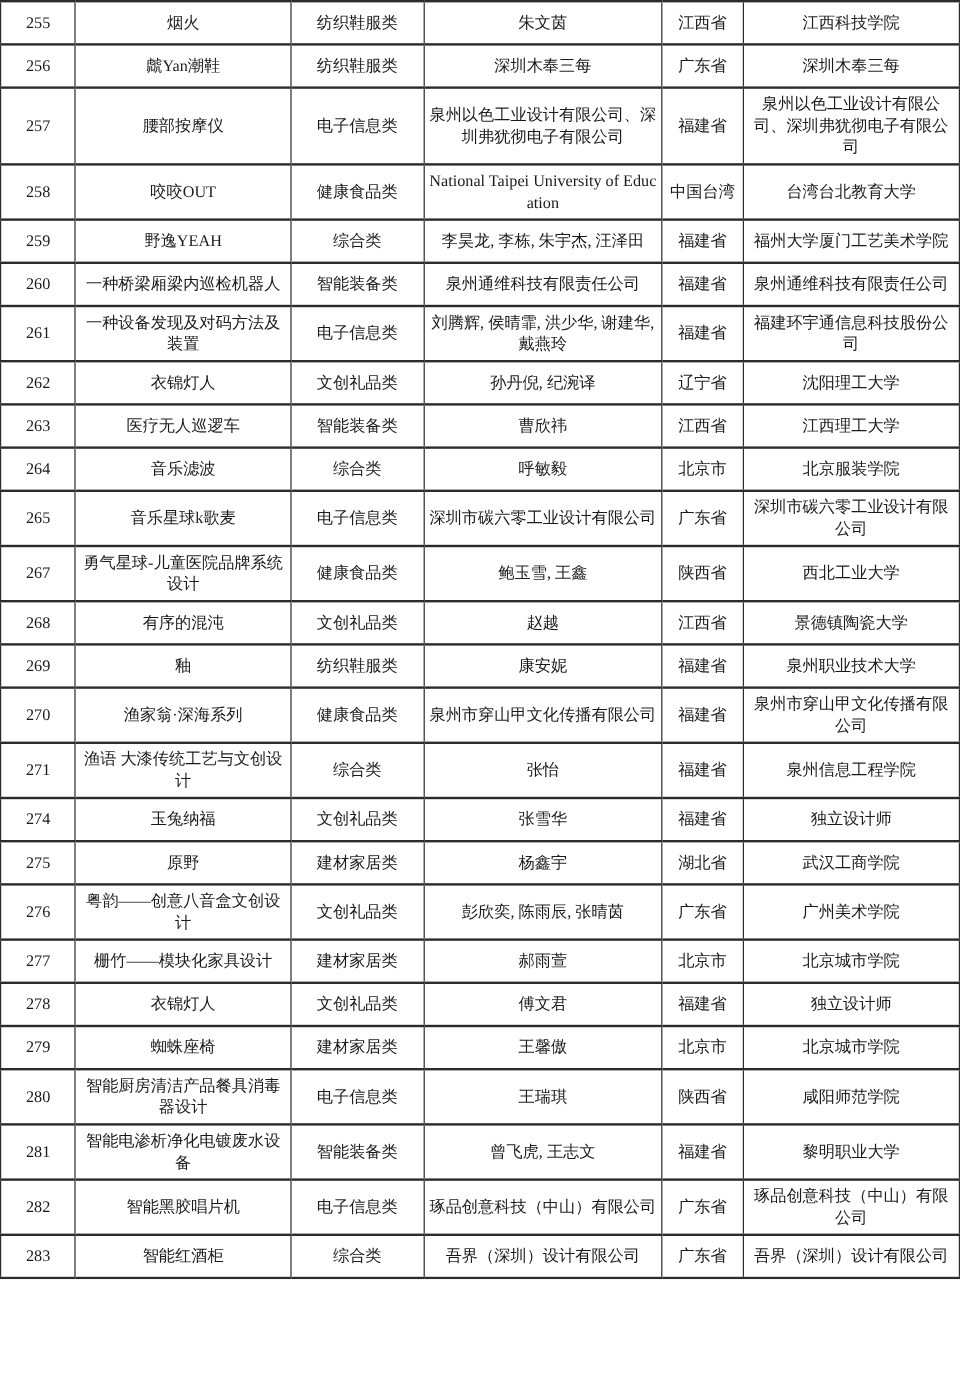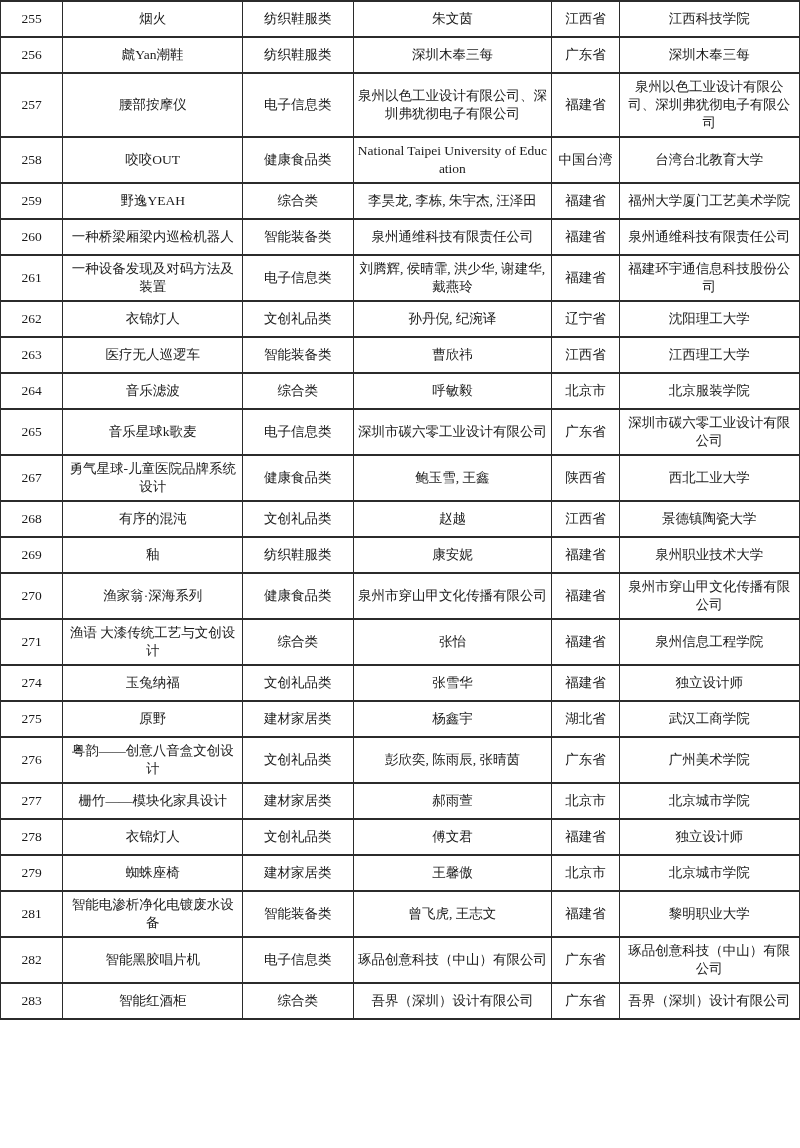--- a/index.html
+++ b/index.html
@@ -223,20 +223,28 @@
       </tr>
       <tr data-name="table-row">
         <td class="col-no" data-name="cell-no">279</td>
         <td class="col-name" data-name="cell-name">蜘蛛座椅</td>
         <td class="col-category" data-name="cell-category">建材家居类</td>
         <td class="col-author" data-name="cell-author">王馨傲</td>
         <td class="col-province" data-name="cell-province">北京市</td>
         <td class="col-institution" data-name="cell-institution">北京城市学院</td>
       </tr>
       <tr data-name="table-row">
+        <td class="col-no" data-name="cell-no">280</td>
+        <td class="col-name" data-name="cell-name">智能厨房清洁产品餐具消毒器设计</td>
+        <td class="col-category" data-name="cell-category">电子信息类</td>
+        <td class="col-author" data-name="cell-author">王瑞琪</td>
+        <td class="col-province" data-name="cell-province">陕西省</td>
+        <td class="col-institution" data-name="cell-institution">咸阳师范学院</td>
+      </tr>
+      <tr data-name="table-row">
         <td class="col-no" data-name="cell-no">281</td>
         <td class="col-name" data-name="cell-name">智能电渗析净化电镀废水设备</td>
         <td class="col-category" data-name="cell-category">智能装备类</td>
         <td class="col-author" data-name="cell-author">曾飞虎, 王志文</td>
         <td class="col-province" data-name="cell-province">福建省</td>
         <td class="col-institution" data-name="cell-institution">黎明职业大学</td>
       </tr>
       <tr data-name="table-row">
         <td class="col-no" data-name="cell-no">282</td>
         <td class="col-name" data-name="cell-name">智能黑胶唱片机</td>

